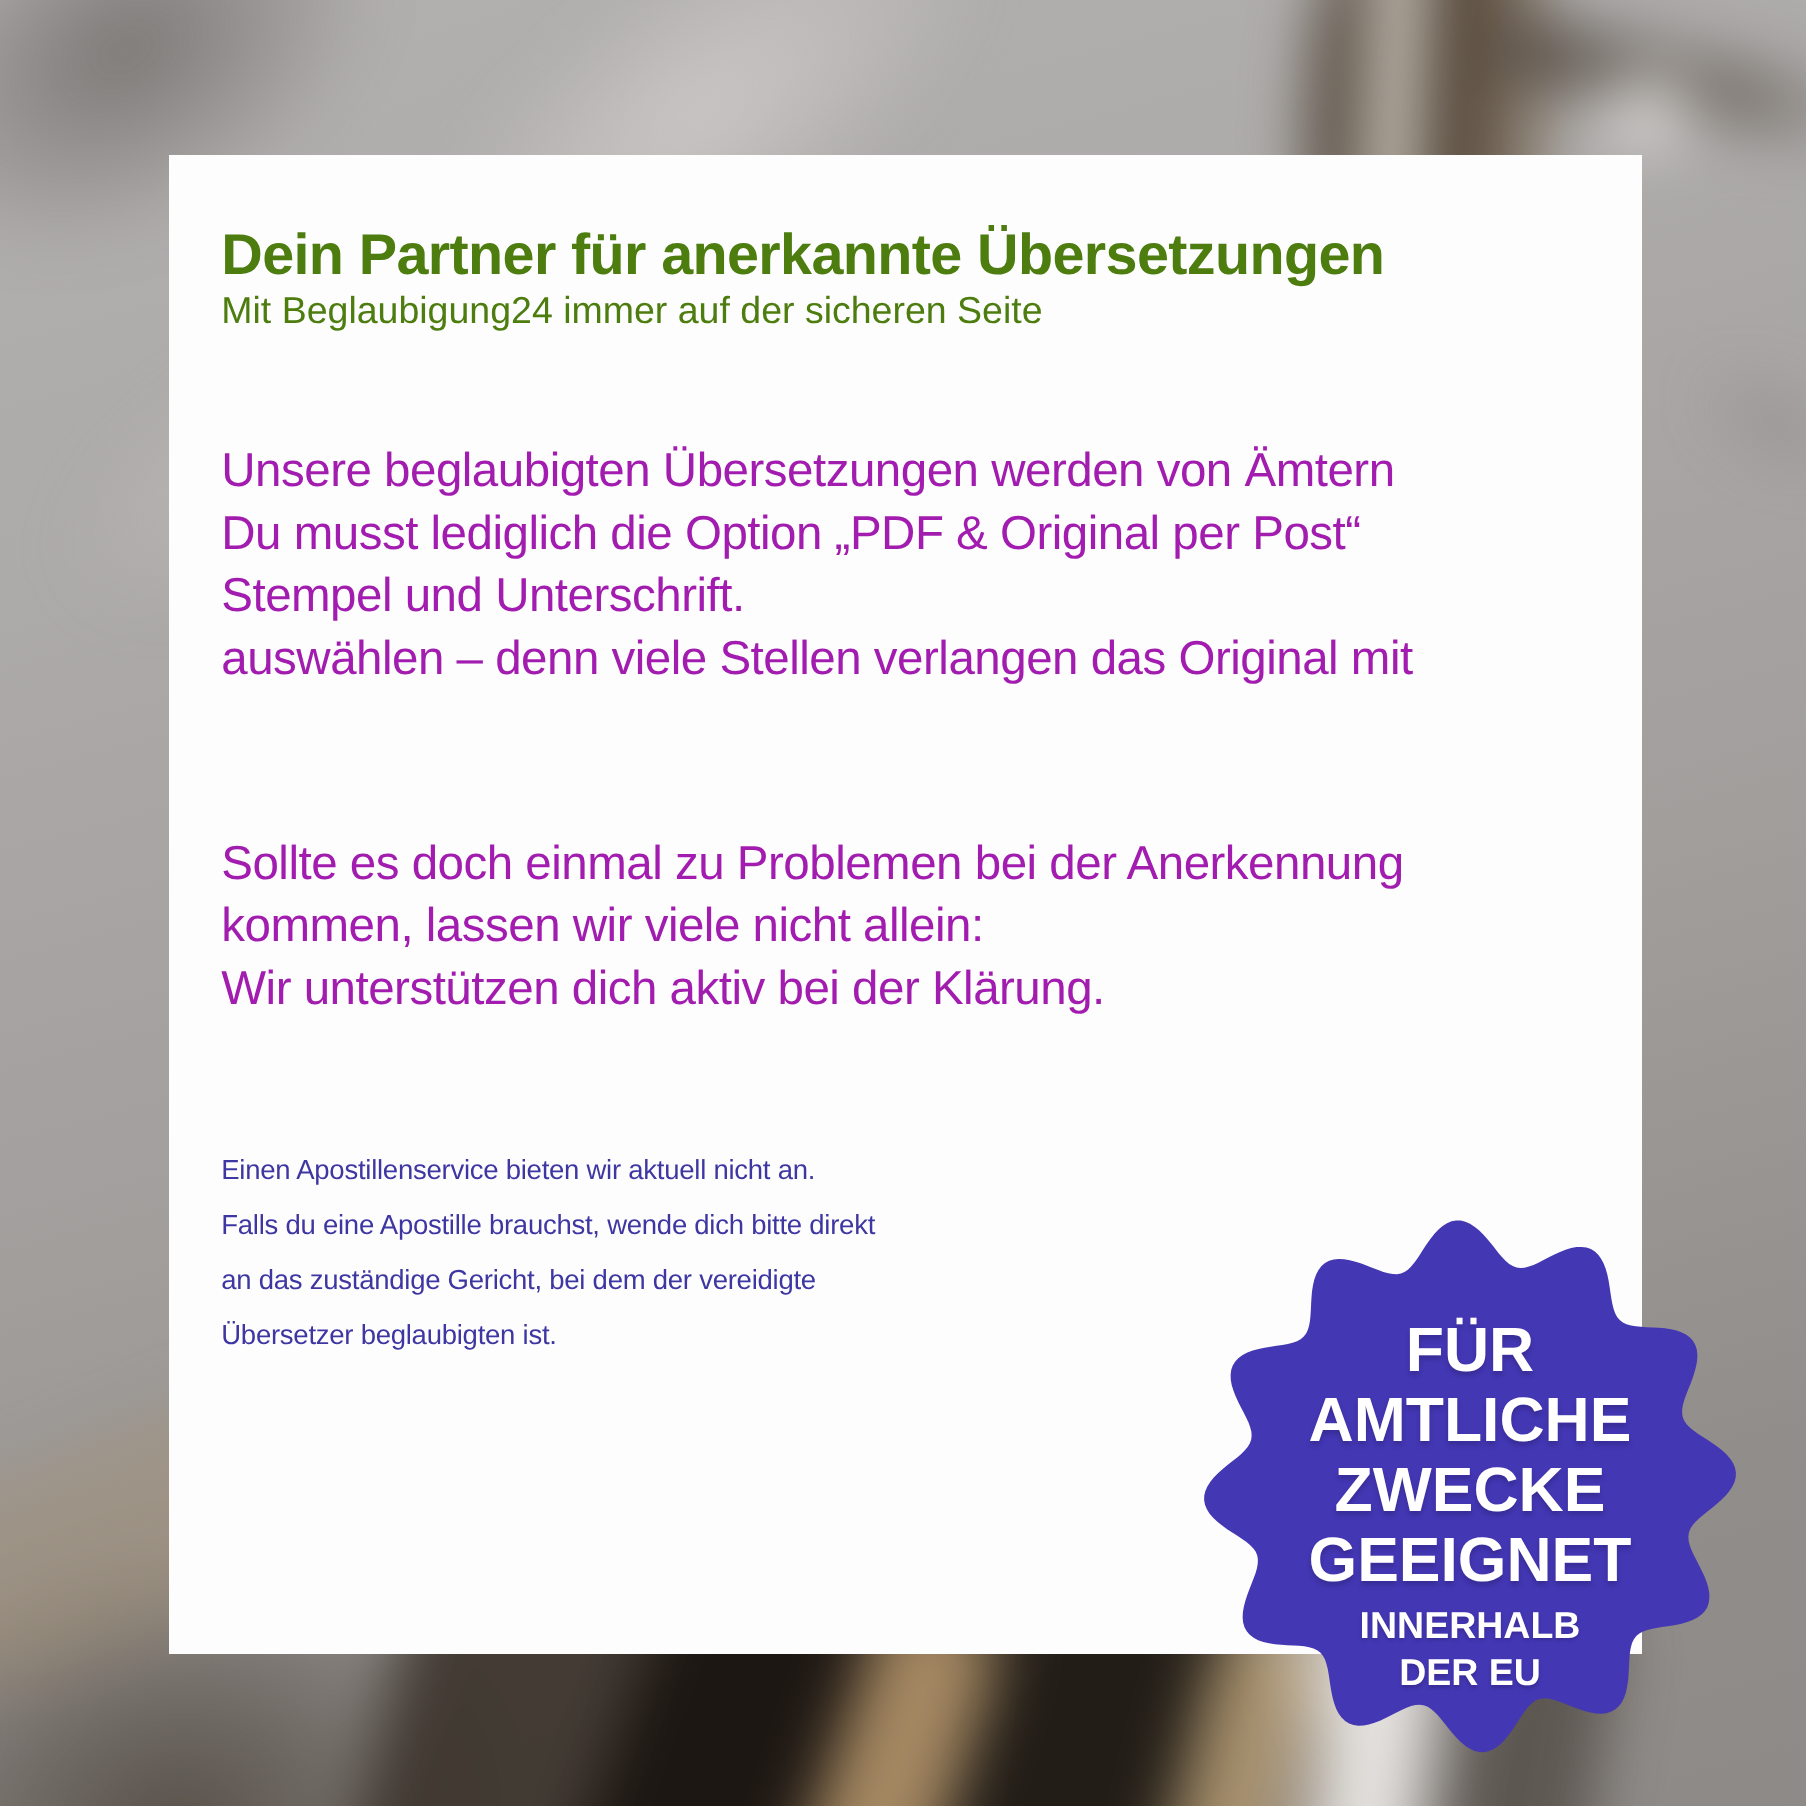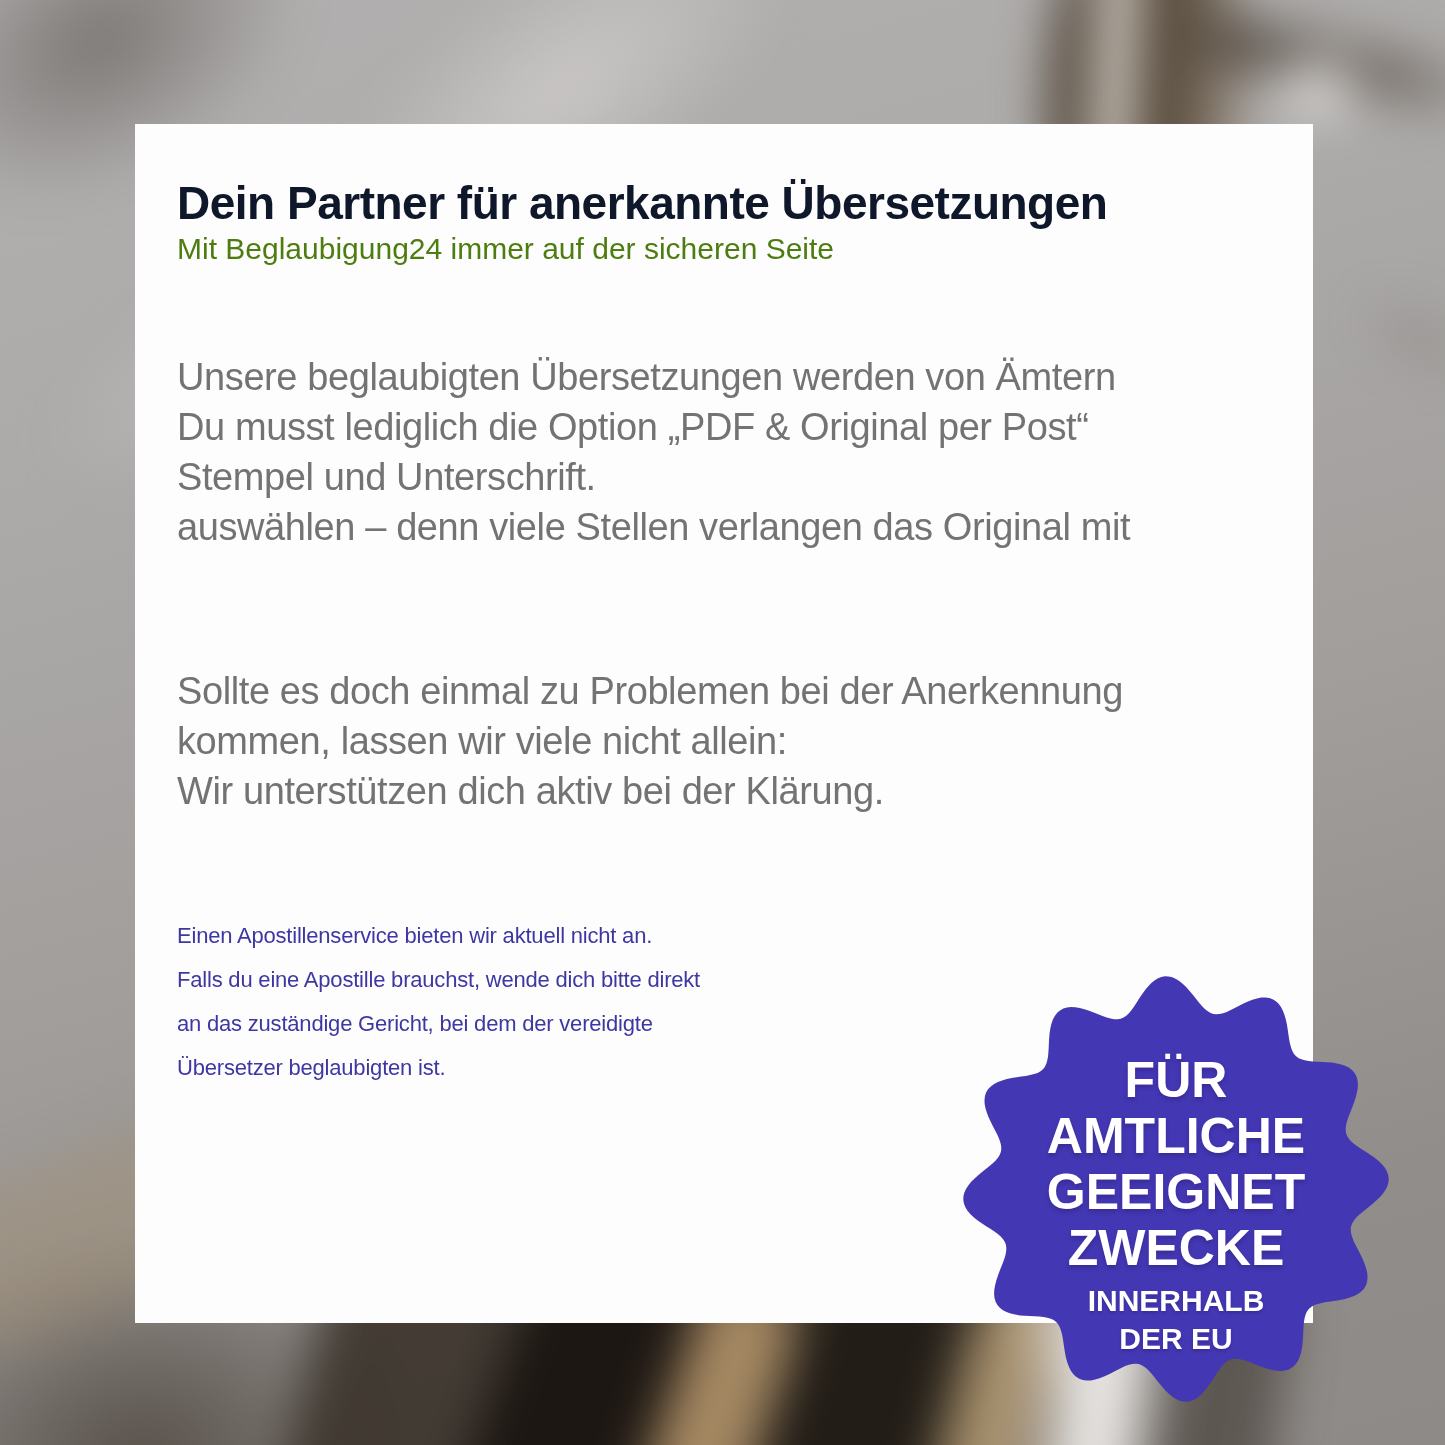--- a/index.html
+++ b/index.html
@@ -142,39 +142,39 @@
     background: #fdfdfe;
     z-index: 2;
   }
   .card-title {
     position: absolute;
     left: 42px; top: 52px;
     margin: 0;
     font-size: 46px;
     font-weight: 700;
     letter-spacing: -0.5px;
-    color: #0f172a;
+    color: #4d7c0f;
     white-space: nowrap;
   }
   .card-subtitle {
     position: absolute;
     left: 42px; top: 108px;
     font-size: 30px;
     font-weight: 400;
     color: #4d7c0f;
     white-space: nowrap;
   }
   .para { position: absolute; left: 42px; }
   .para-1 { top: 228px; }
   .para-2 { top: 542px; }
   .para .line {
     font-size: 38px;
     line-height: 50px;
     letter-spacing: -0.4px;
-    color: #737373;
+    color: #a21caf;
     white-space: nowrap;
   }
   .note { position: absolute; left: 42px; top: 790px; }
   .note-heading {
     font-size: 29px;
     font-weight: 700;
     color: #37309e;
     margin-bottom: 14px;
     white-space: nowrap;
   }
@@ -271,22 +271,22 @@
     </div>
   </div>
 
   <div class="badge">
     <svg viewBox="0 0 450 450" width="450" height="450">
       <path id="seal-path" d="M435.0,225.0L432.7,228.6L429.8,232.2L426.4,235.6L422.8,238.8L419.0,242.0L415.2,245.0L411.5,247.9L408.2,250.7L405.3,253.6L402.9,256.4L401.2,259.2L400.1,262.2L399.7,265.3L399.9,268.6L400.8,272.1L402.1,275.8L403.9,279.7L406.0,283.8L408.2,288.1L410.4,292.5L412.5,297.0L414.2,301.4L415.6,305.9L416.4,310.2L416.5,314.3L416.0,318.2L414.8,321.7L412.8,324.9L410.2,327.6L406.9,330.0L403.1,332.0L398.8,333.6L394.2,334.9L389.4,335.9L384.5,336.7L379.7,337.4L375.1,338.1L370.8,338.9L366.9,339.9L363.4,341.1L360.5,342.7L358.0,344.8L356.1,347.3L354.7,350.2L353.7,353.7L353.0,357.6L352.6,361.8L352.3,366.4L352.1,371.2L351.8,376.1L351.4,381.0L350.6,385.8L349.6,390.3L348.1,394.5L346.2,398.1L343.8,401.2L341.0,403.6L337.7,405.4L334.0,406.5L330.0,406.9L325.7,406.7L321.2,405.9L316.6,404.7L311.9,403.2L307.3,401.5L302.8,399.7L298.4,398.0L294.3,396.5L290.4,395.4L286.8,394.8L283.4,394.7L280.3,395.2L277.4,396.4L274.7,398.3L272.1,400.8L269.6,403.8L267.1,407.3L264.6,411.1L262.0,415.2L259.3,419.3L256.4,423.3L253.4,427.1L250.2,430.5L246.9,433.3L243.4,435.5L239.8,437.0L236.1,437.7L232.4,437.6L228.7,436.7L225.0,435.0L221.4,432.7L217.8,429.8L214.4,426.4L211.2,422.8L208.0,419.0L205.0,415.2L202.1,411.5L199.3,408.2L196.4,405.3L193.6,402.9L190.8,401.2L187.8,400.1L184.7,399.7L181.4,399.9L177.9,400.8L174.2,402.1L170.3,403.9L166.2,406.0L161.9,408.2L157.5,410.4L153.0,412.5L148.6,414.2L144.1,415.6L139.8,416.4L135.7,416.5L131.8,416.0L128.3,414.8L125.1,412.8L122.4,410.2L120.0,406.9L118.0,403.1L116.4,398.8L115.1,394.2L114.1,389.4L113.3,384.5L112.6,379.7L111.9,375.1L111.1,370.8L110.1,366.9L108.9,363.4L107.3,360.5L105.2,358.0L102.7,356.1L99.8,354.7L96.3,353.7L92.4,353.0L88.2,352.6L83.6,352.3L78.8,352.1L73.9,351.8L69.0,351.4L64.2,350.6L59.7,349.6L55.5,348.1L51.9,346.2L48.8,343.8L46.4,341.0L44.6,337.7L43.5,334.0L43.1,330.0L43.3,325.7L44.1,321.2L45.3,316.6L46.8,311.9L48.5,307.3L50.3,302.8L52.0,298.4L53.5,294.3L54.6,290.4L55.2,286.8L55.3,283.4L54.8,280.3L53.6,277.4L51.7,274.7L49.2,272.1L46.2,269.6L42.7,267.1L38.9,264.6L34.8,262.0L30.7,259.3L26.7,256.4L22.9,253.4L19.5,250.2L16.7,246.9L14.5,243.4L13.0,239.8L12.3,236.1L12.4,232.4L13.3,228.7L15.0,225.0L17.3,221.4L20.2,217.8L23.6,214.4L27.2,211.2L31.0,208.0L34.8,205.0L38.5,202.1L41.8,199.3L44.7,196.4L47.1,193.6L48.8,190.8L49.9,187.8L50.3,184.7L50.1,181.4L49.2,177.9L47.9,174.2L46.1,170.3L44.0,166.2L41.8,161.9L39.6,157.5L37.5,153.0L35.8,148.6L34.4,144.1L33.6,139.8L33.5,135.7L34.0,131.8L35.2,128.3L37.2,125.1L39.8,122.4L43.1,120.0L46.9,118.0L51.2,116.4L55.8,115.1L60.6,114.1L65.5,113.3L70.3,112.6L74.9,111.9L79.2,111.1L83.1,110.1L86.6,108.9L89.5,107.3L92.0,105.2L93.9,102.7L95.3,99.8L96.3,96.3L97.0,92.4L97.4,88.2L97.7,83.6L97.9,78.8L98.2,73.9L98.6,69.0L99.4,64.2L100.4,59.7L101.9,55.5L103.8,51.9L106.2,48.8L109.0,46.4L112.3,44.6L116.0,43.5L120.0,43.1L124.3,43.3L128.8,44.1L133.4,45.3L138.1,46.8L142.7,48.5L147.2,50.3L151.6,52.0L155.7,53.5L159.6,54.6L163.2,55.2L166.6,55.3L169.7,54.8L172.6,53.6L175.3,51.7L177.9,49.2L180.4,46.2L182.9,42.7L185.4,38.9L188.0,34.8L190.7,30.7L193.6,26.7L196.6,22.9L199.8,19.5L203.1,16.7L206.6,14.5L210.2,13.0L213.9,12.3L217.6,12.4L221.3,13.3L225.0,15.0L228.6,17.3L232.2,20.2L235.6,23.6L238.8,27.2L242.0,31.0L245.0,34.8L247.9,38.5L250.7,41.8L253.6,44.7L256.4,47.1L259.2,48.8L262.2,49.9L265.3,50.3L268.6,50.1L272.1,49.2L275.8,47.9L279.7,46.1L283.8,44.0L288.1,41.8L292.5,39.6L297.0,37.5L301.4,35.8L305.9,34.4L310.2,33.6L314.3,33.5L318.2,34.0L321.7,35.2L324.9,37.2L327.6,39.8L330.0,43.1L332.0,46.9L333.6,51.2L334.9,55.8L335.9,60.6L336.7,65.5L337.4,70.3L338.1,74.9L338.9,79.2L339.9,83.1L341.1,86.6L342.7,89.5L344.8,92.0L347.3,93.9L350.2,95.3L353.7,96.3L357.6,97.0L361.8,97.4L366.4,97.7L371.2,97.9L376.1,98.2L381.0,98.6L385.8,99.4L390.3,100.4L394.5,101.9L398.1,103.8L401.2,106.2L403.6,109.0L405.4,112.3L406.5,116.0L406.9,120.0L406.7,124.3L405.9,128.8L404.7,133.4L403.2,138.1L401.5,142.7L399.7,147.2L398.0,151.6L396.5,155.7L395.4,159.6L394.8,163.2L394.7,166.6L395.2,169.7L396.4,172.6L398.3,175.3L400.8,177.9L403.8,180.4L407.3,182.9L411.1,185.4L415.2,188.0L419.3,190.7L423.3,193.6L427.1,196.6L430.5,199.8L433.3,203.1L435.5,206.6L437.0,210.2L437.7,213.9L437.6,217.6L436.7,221.3L435.0,225.0Z" fill="#4437b4"></path>
     </svg>
     <div class="badge-text">
       <div class="badge-line-main">FÜR</div>
       <div class="badge-line-main">AMTLICHE</div>
+      <div class="badge-line-main">ZWECKE</div>
       <div class="badge-line-main">GEEIGNET</div>
-      <div class="badge-line-main">ZWECKE</div>
       <div class="badge-sub">
         <div class="badge-line-sub">INNERHALB</div>
         <div class="badge-line-sub">DER EU</div>
       </div>
     </div>
   </div>
 
 </div>
 
 </body></html>

